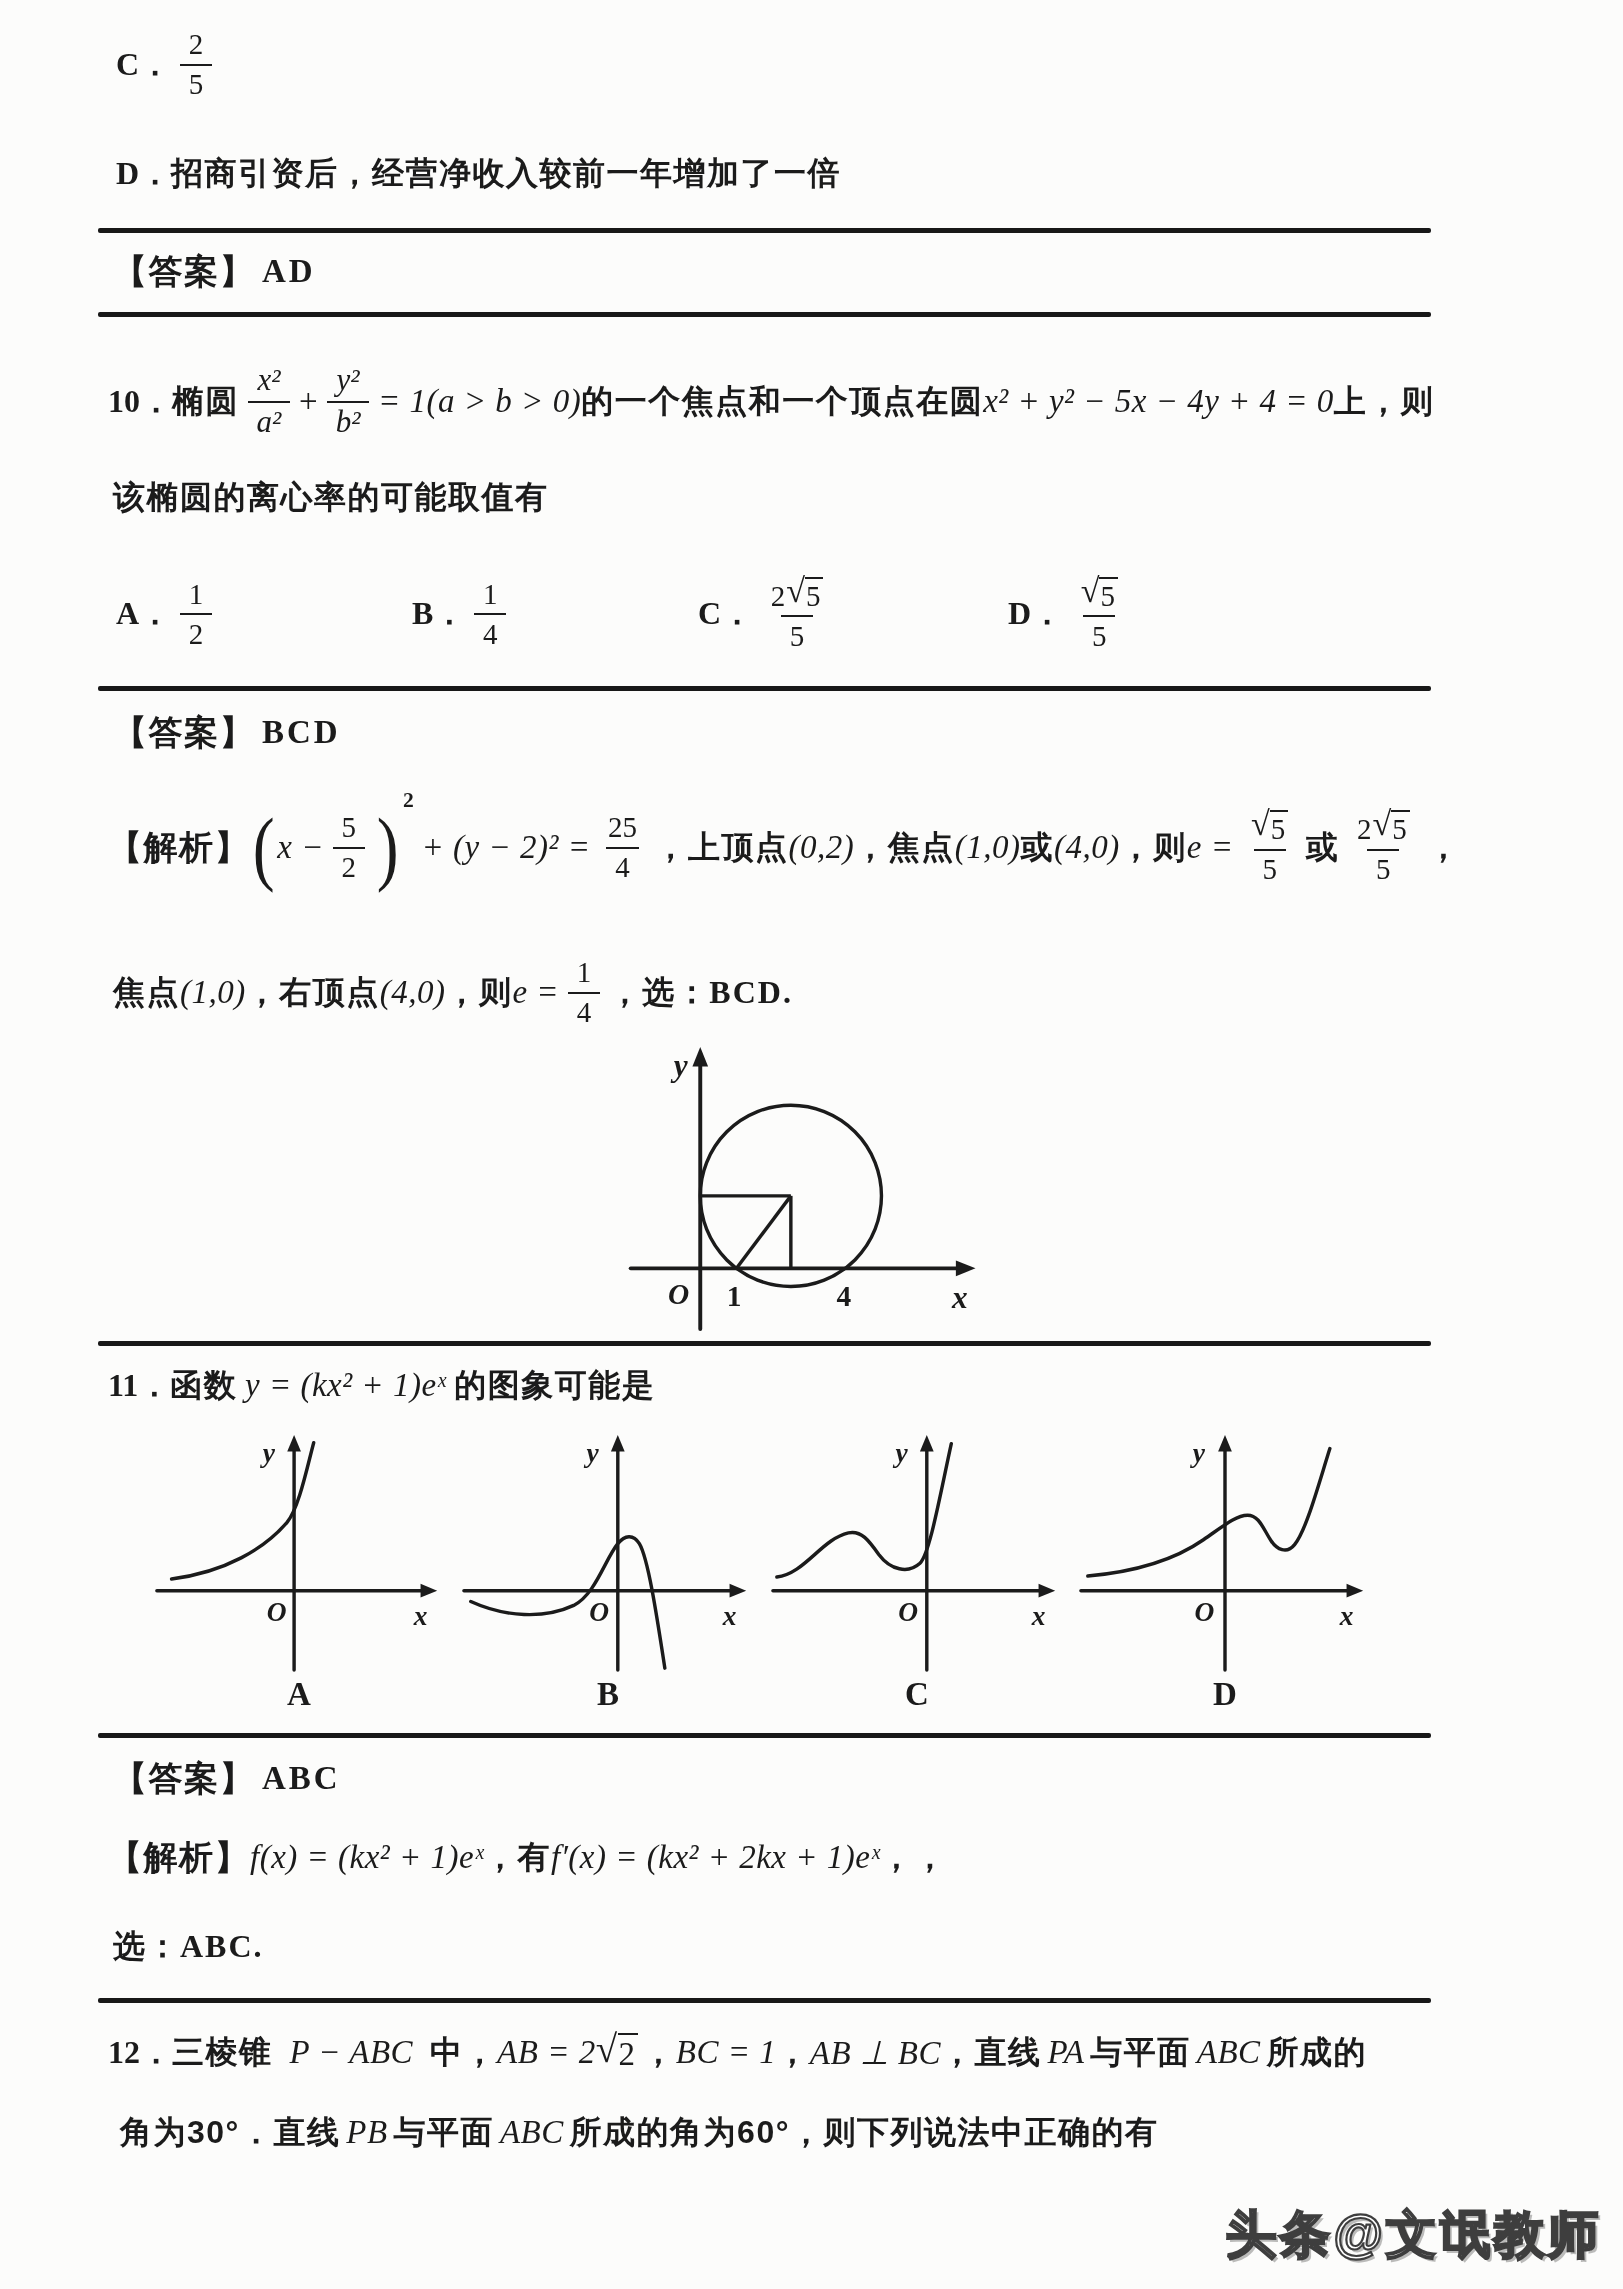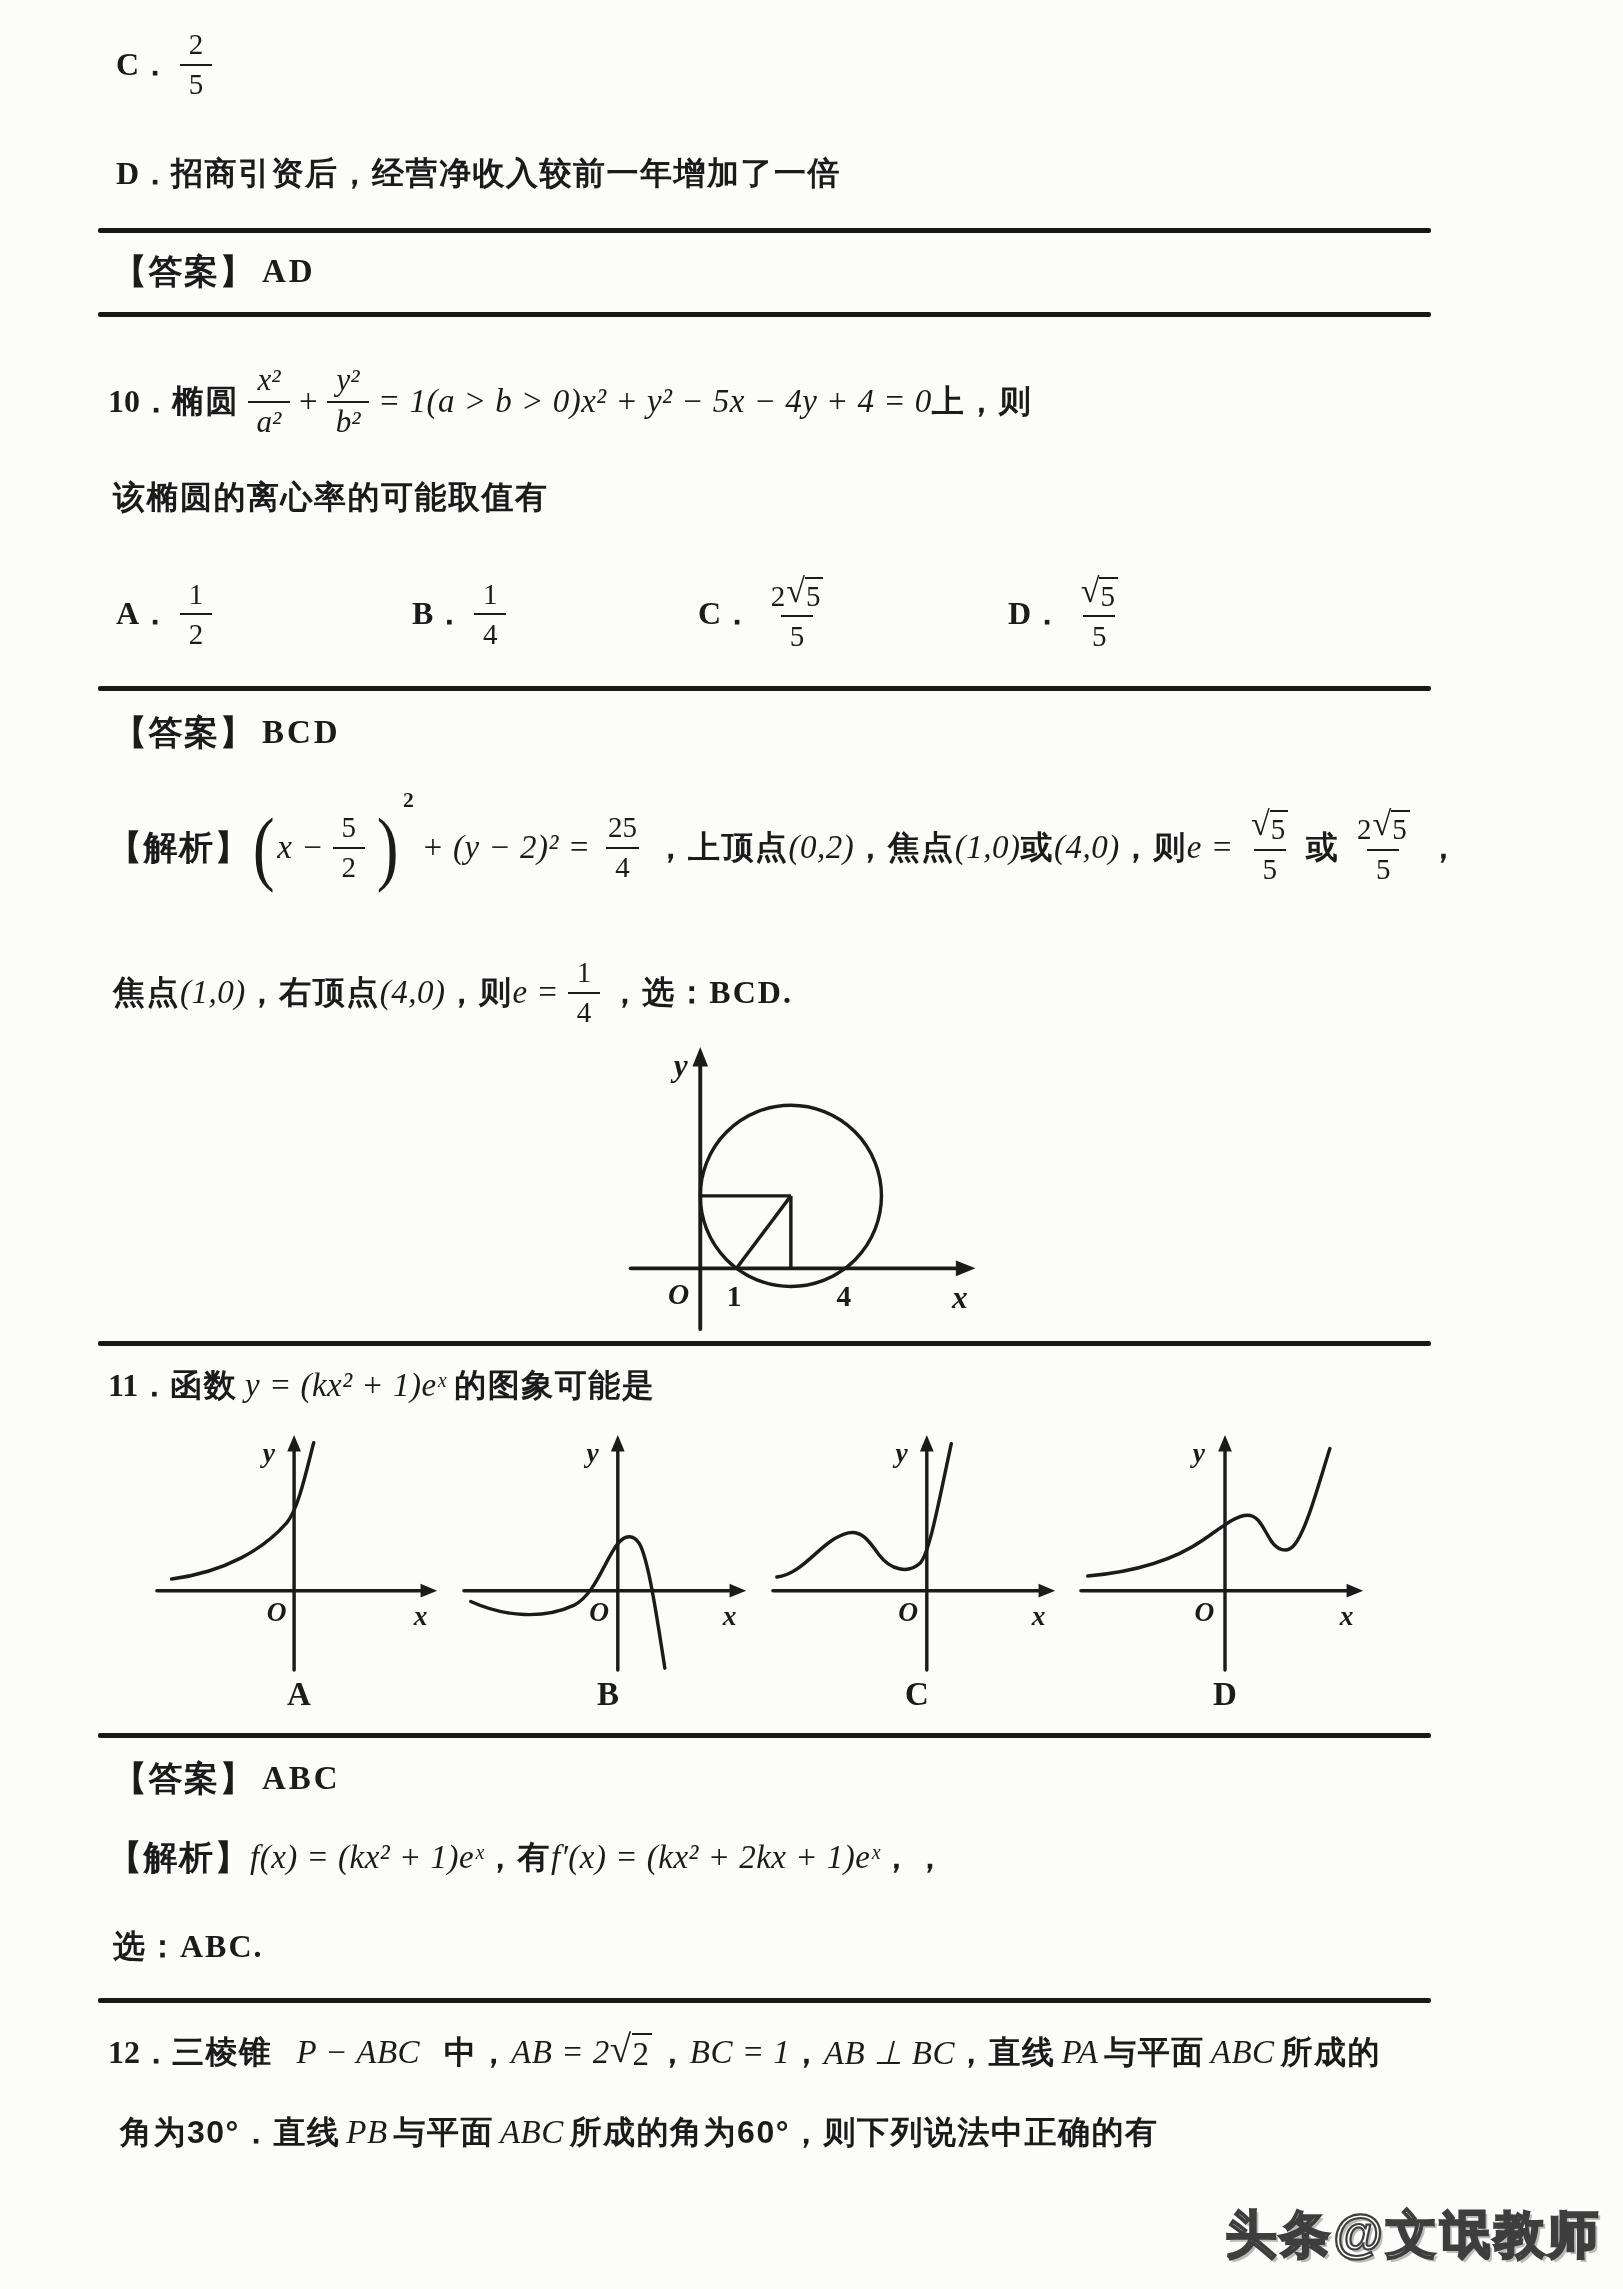--- a/index.html
+++ b/index.html
@@ -81,20 +81,21 @@
     <span class="frac big">
       <span class="fr-num">x²</span>
       <span class="fr-den">a²</span>
     </span>
     <span class="mt up">+</span>
     <span class="frac big">
       <span class="fr-num">y²</span>
       <span class="fr-den">b²</span>
     </span>
     <span class="mt">= 1(a &gt; b &gt; 0)</span>
+    <span class="cn">的一个焦点和一个顶点在圆</span>
     <span class="mt">x² + y² − 5x − 4y + 4 = 0</span>
     <span class="cn">上，则</span>
   </div>
 
   <div class="row" style="left:113px; top:476px; height:43px;">
     <span class="cn">该椭圆的离心率的可能取值有</span>
   </div>
 
   <div class="row" style="left:116px; top:567px; height:94px;">
     <span class="lbl">A．</span>
@@ -317,21 +318,21 @@
   <div class="row" style="left:113px; top:1923px; height:47px;">
     <span class="cn">选：</span>
     <span class="selval">ABC.</span>
   </div>
 
   <div class="divider" style="top:1998px;"></div>
 
   <div class="row" style="left:108px; top:2021px; height:63px;">
     <span class="lbl">12．</span>
     <span class="cn">三棱锥</span>
-    <span class="mt" style="margin:0 24px;">P − ABC</span>
+    <span class="mt" style="margin:0 17px;">P − ABC</span>
     <span class="cn">中，</span>
     <span class="mt">AB = 2</span>
     <span class="mt up sqrt" style="margin-right:3.9px;">
         <span class="rsign">√</span>
         <span class="rbody">2</span>
       </span>
     <span class="cn">，</span>
     <span class="mt">BC = 1</span>
     <span class="cn">，</span>
     <span class="mt">AB ⊥ BC</span>

